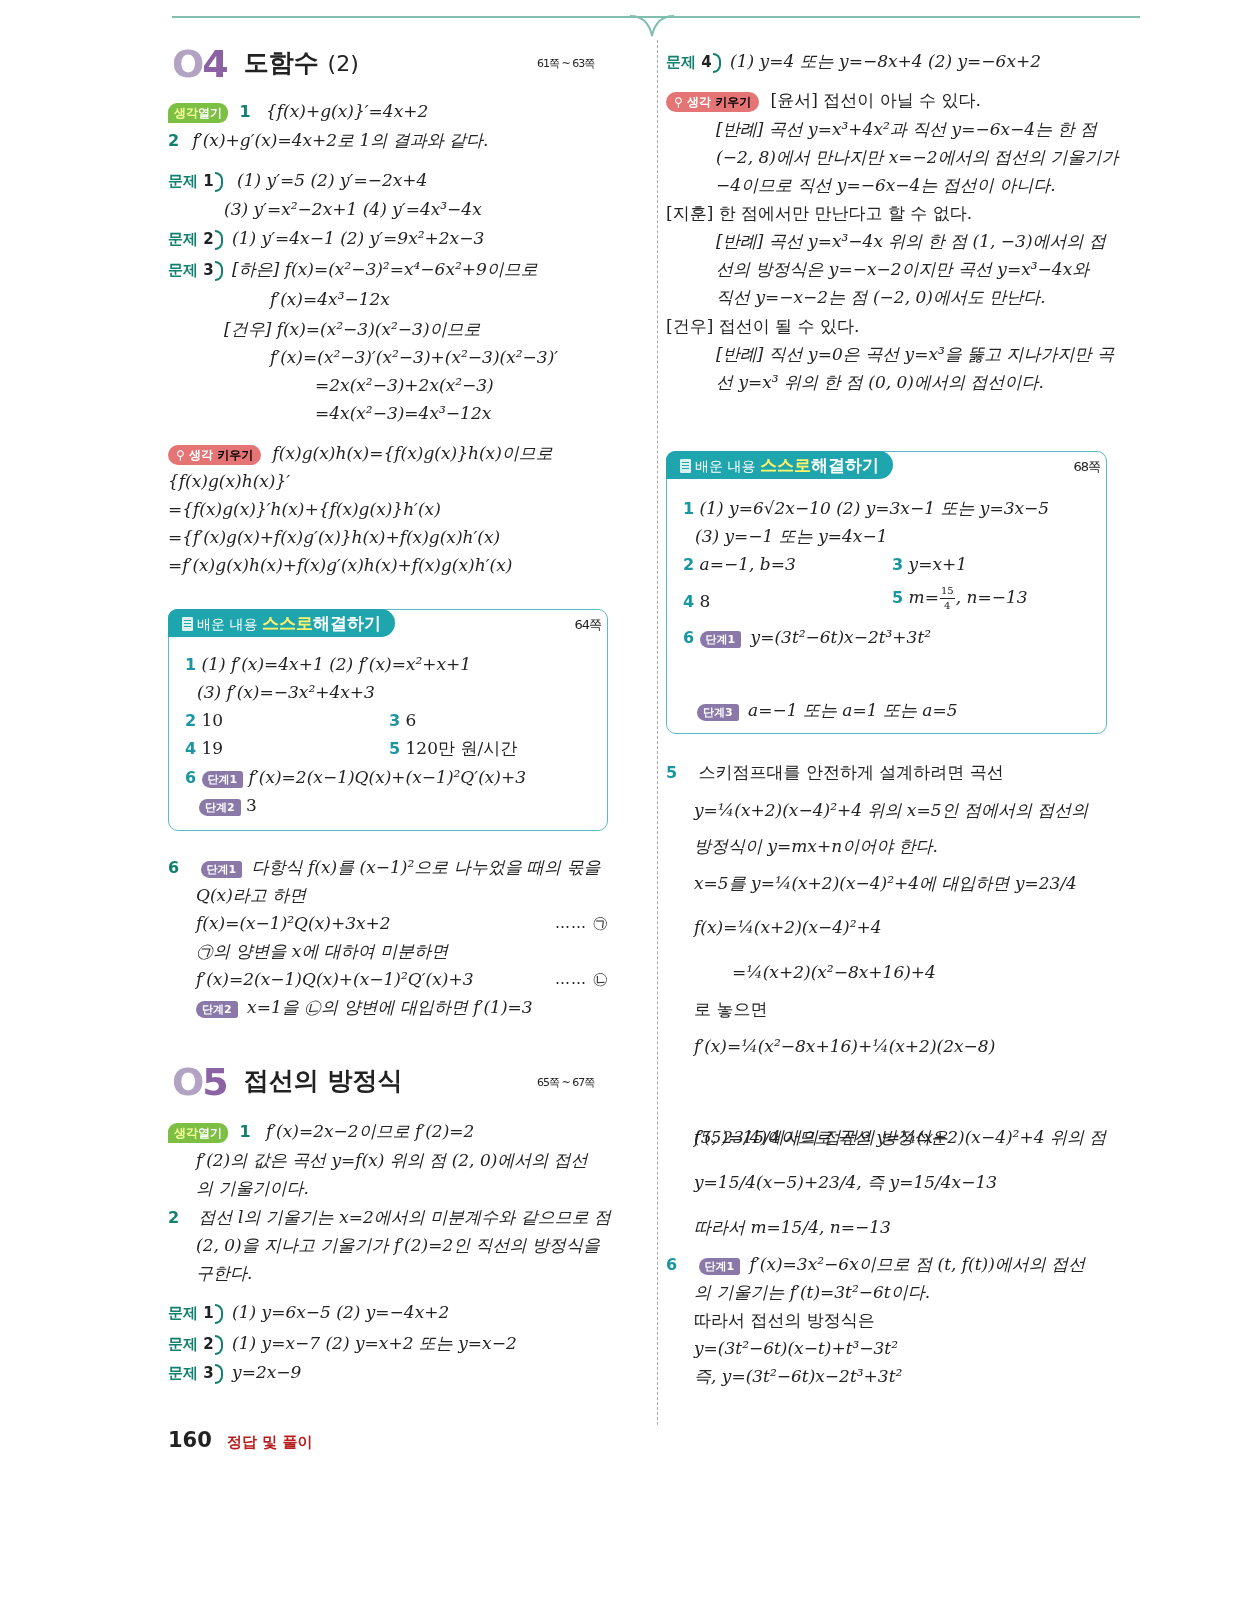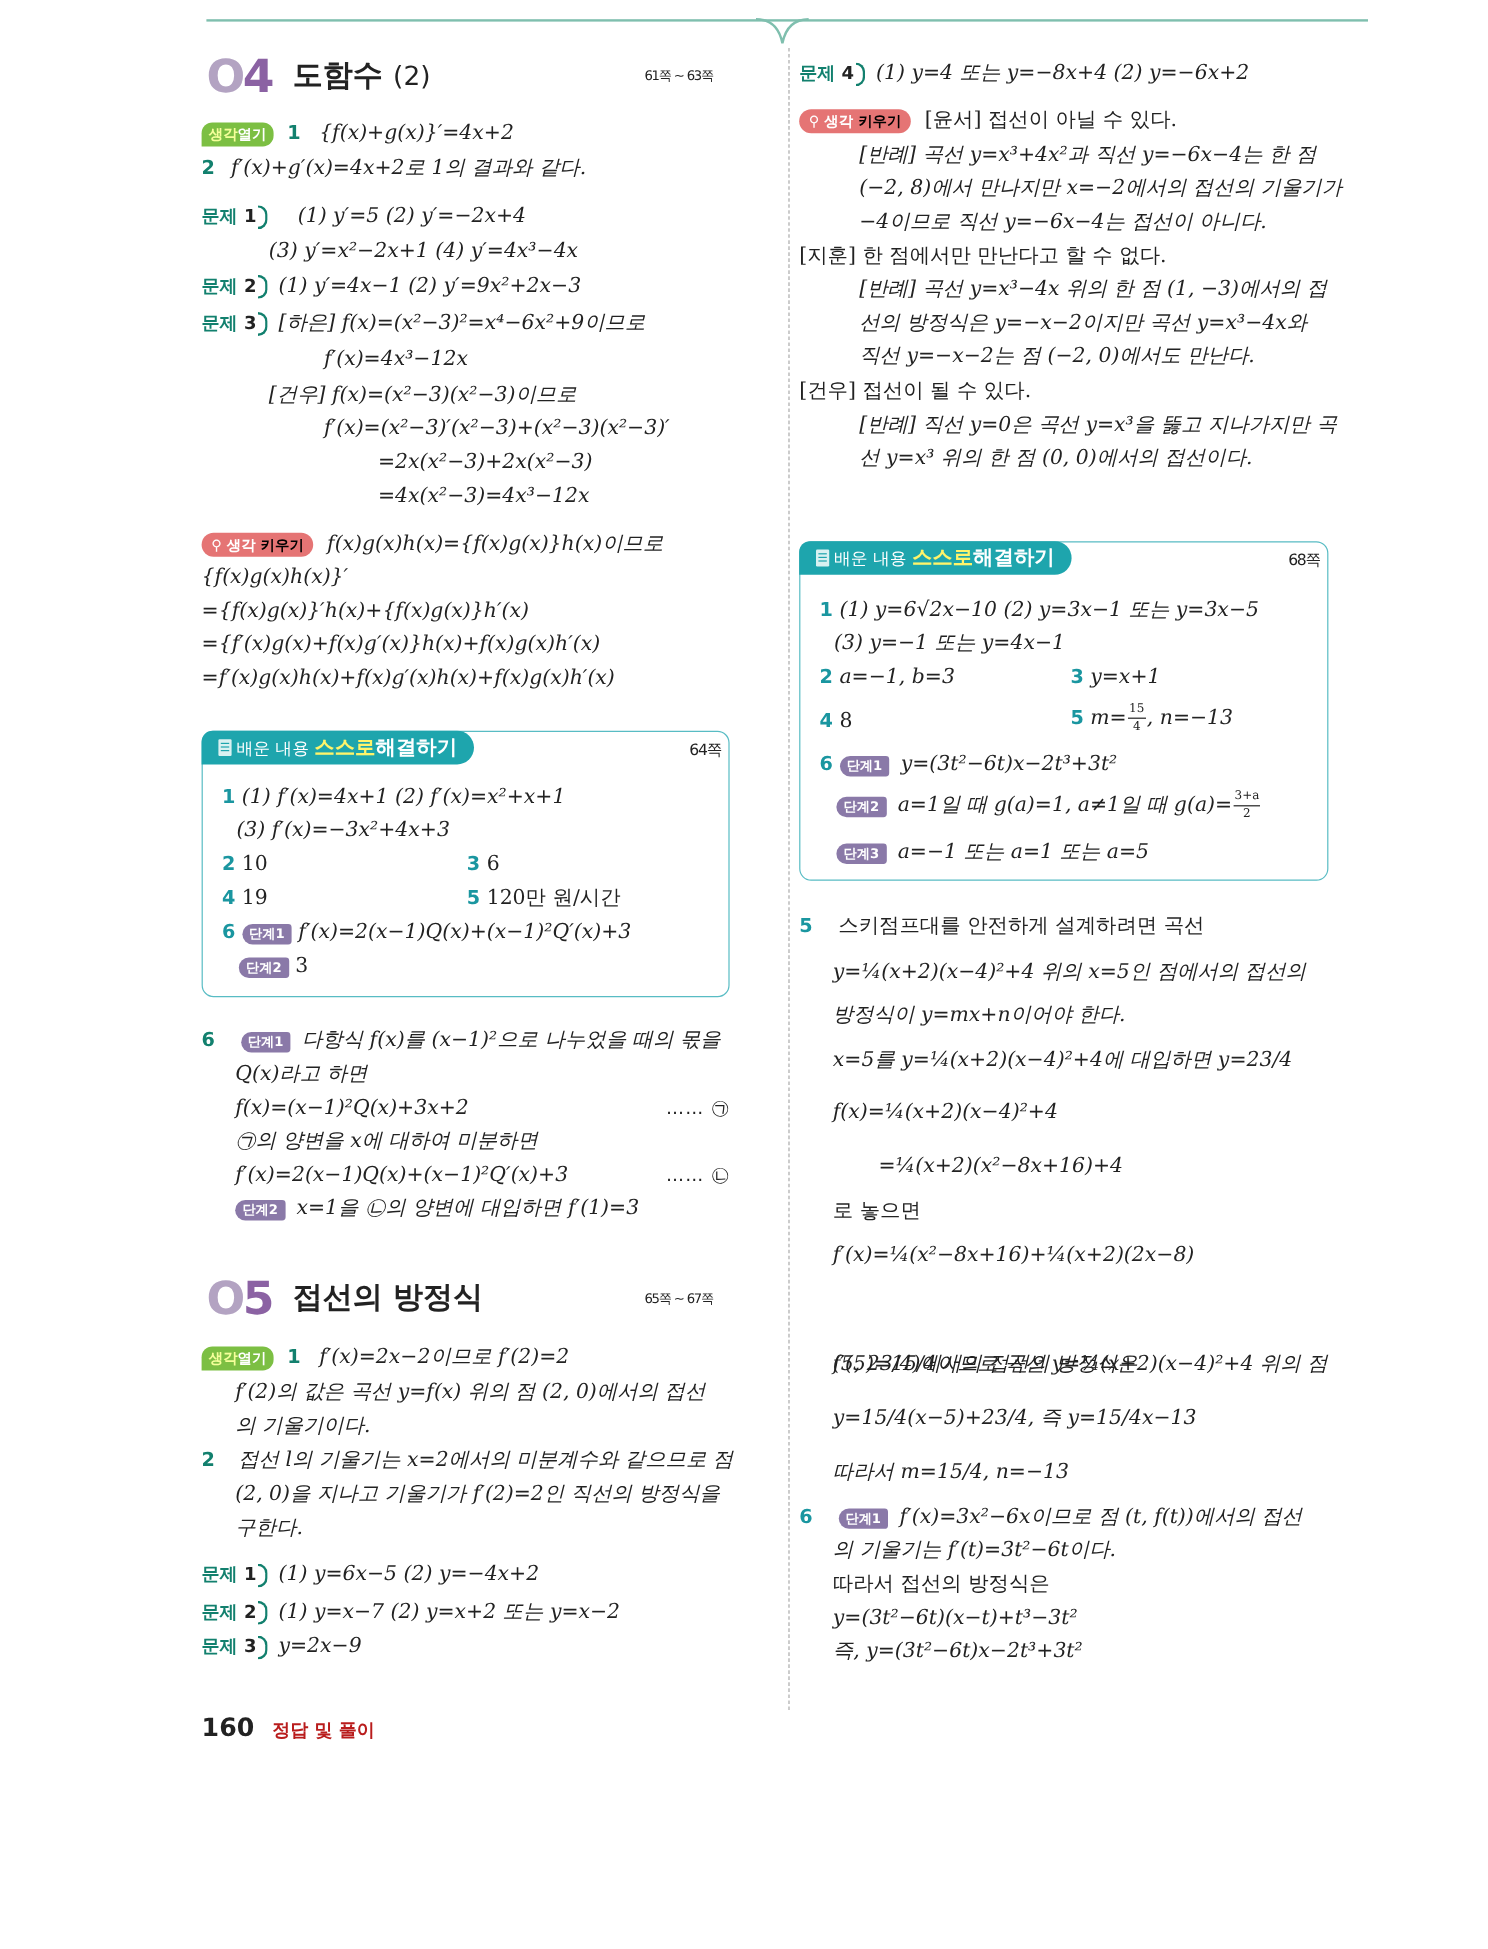--- a/index.html
+++ b/index.html
@@ -79,21 +79,21 @@
     <span class="q-num" style="margin:0 10px 0 6px;">1</span>
     <span class="math">{f(x)+g(x)}′=4x+2</span>
   </div>
   <div class="abs line" style="top:130px;left:-4px;">
     <span class="q-num" style="margin-right:8px;">2</span>
     <span class="math">f′(x)+g′(x)=4x+2로 1의 결과와 같다.</span>
   </div>
 
   <div class="abs line" style="top:170px;left:-4px;">
     <span class="prob-label"><span>문제</span> <span class="n">1</span><span class="arc"></span></span>
-    <span class="math" style="margin-left:20px;">(1) y′=5   (2) y′=−2x+4</span>
+    <span class="math" style="margin-left:9px;">(1) y′=5   (2) y′=−2x+4</span>
   </div>
   <div class="abs line math" style="top:199px;left:52px;">(3) y′=x²−2x+1   (4) y′=4x³−4x</div>
 
   <div class="abs line" style="top:228px;left:-4px;">
     <span class="prob-label"><span>문제</span> <span class="n">2</span><span class="arc"></span></span>
     <span class="math" style="margin-left:4px;">(1) y′=4x−1   (2) y′=9x²+2x−3</span>
   </div>
 
   <div class="abs line" style="top:259px;left:-4px;">
     <span class="prob-label"><span>문제</span> <span class="n">3</span><span class="arc"></span></span>
@@ -209,21 +209,20 @@
     <div class="review-tab"><span class="doc-icon"></span><span>배운 내용</span> <span class="big y">스스로</span><span class="big">해결하기</span></div>
     <div class="review-pages">68쪽</div>
 
     <div class="abs line" style="top:46px;left:16px;"><span class="q-num-teal">1</span> <span class="math">(1) y=6√2x−10   (2) y=3x−1 또는 y=3x−5</span></div>
     <div class="abs line" style="top:74px;left:28px;"><span class="math">(3) y=−1 또는 y=4x−1</span></div>
     <div class="abs line" style="top:102px;left:16px;"><span class="q-num-teal">2</span> <span class="math">a=−1, b=3</span></div>
     <div class="abs line" style="top:102px;left:225px;"><span class="q-num-teal">3</span> <span class="math">y=x+1</span></div>
     <div class="abs line" style="top:139px;left:16px;"><span class="q-num-teal">4</span> <span class="math up">8</span></div>
     <div class="abs line" style="top:132px;left:225px;"><span class="q-num-teal">5</span> <span class="math">m=</span><span class="frac"><span>15</span><span>4</span></span><span class="math">, n=−13</span></div>
     <div class="abs line" style="top:175px;left:16px;"><span class="q-num-teal">6</span> <span class="badge-step">단계1</span> <span class="math" style="margin-left:4px;">y=(3t²−6t)x−2t³+3t²</span></div>
-    <div class="abs line" style="top:205px;left:30px;"><span class="badge-step">단계2</span> <span class="math" style="margin-left:4px;">a=1일 때 g(a)=1, a≠1일 때 g(a)=</span><span class="frac"><span>3+a</span><span>2</span></span></div>
     <div class="abs line" style="top:248px;left:30px;"><span class="badge-step">단계3</span> <span class="math" style="margin-left:4px;">a=−1 또는 a=1 또는 a=5</span></div>
   </div>
 
   <div class="abs line" style="top:762px;left:-20px;">
     <span class="q-num-teal">5</span>
     <span class="math up" style="margin-left:16px;">스키점프대를 안전하게 설계하려면 곡선</span>
   </div>
   <div class="abs line math" style="top:800px;left:8px;">y=¼(x+2)(x−4)²+4 위의 x=5인 점에서의 접선의</div>
   <div class="abs line math" style="top:836px;left:8px;">방정식이 y=mx+n이어야 한다.</div>
   <div class="abs line math" style="top:873px;left:8px;">x=5를 y=¼(x+2)(x−4)²+4에 대입하면 y=23/4</div>

